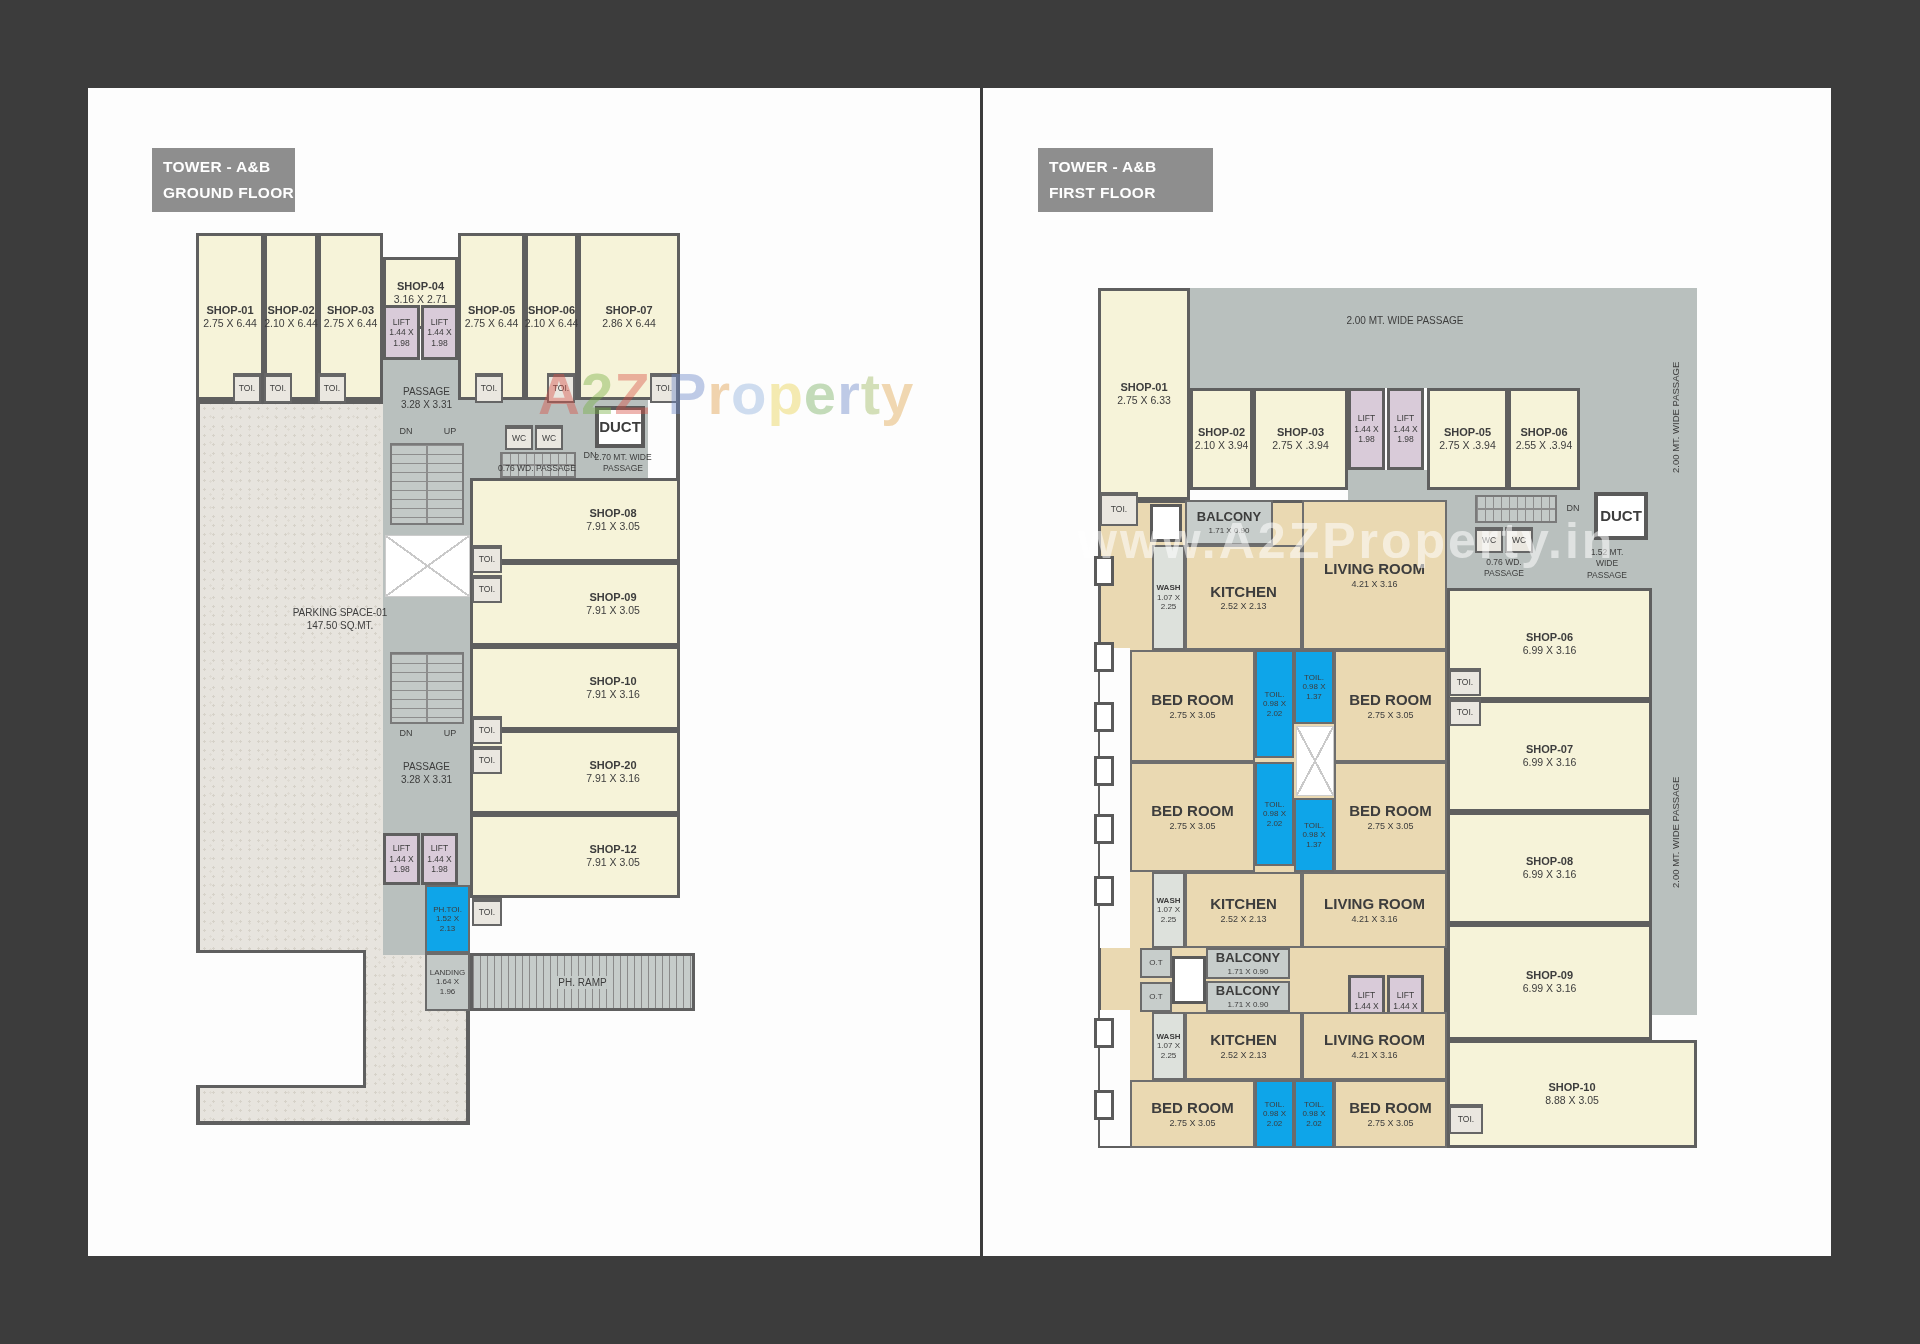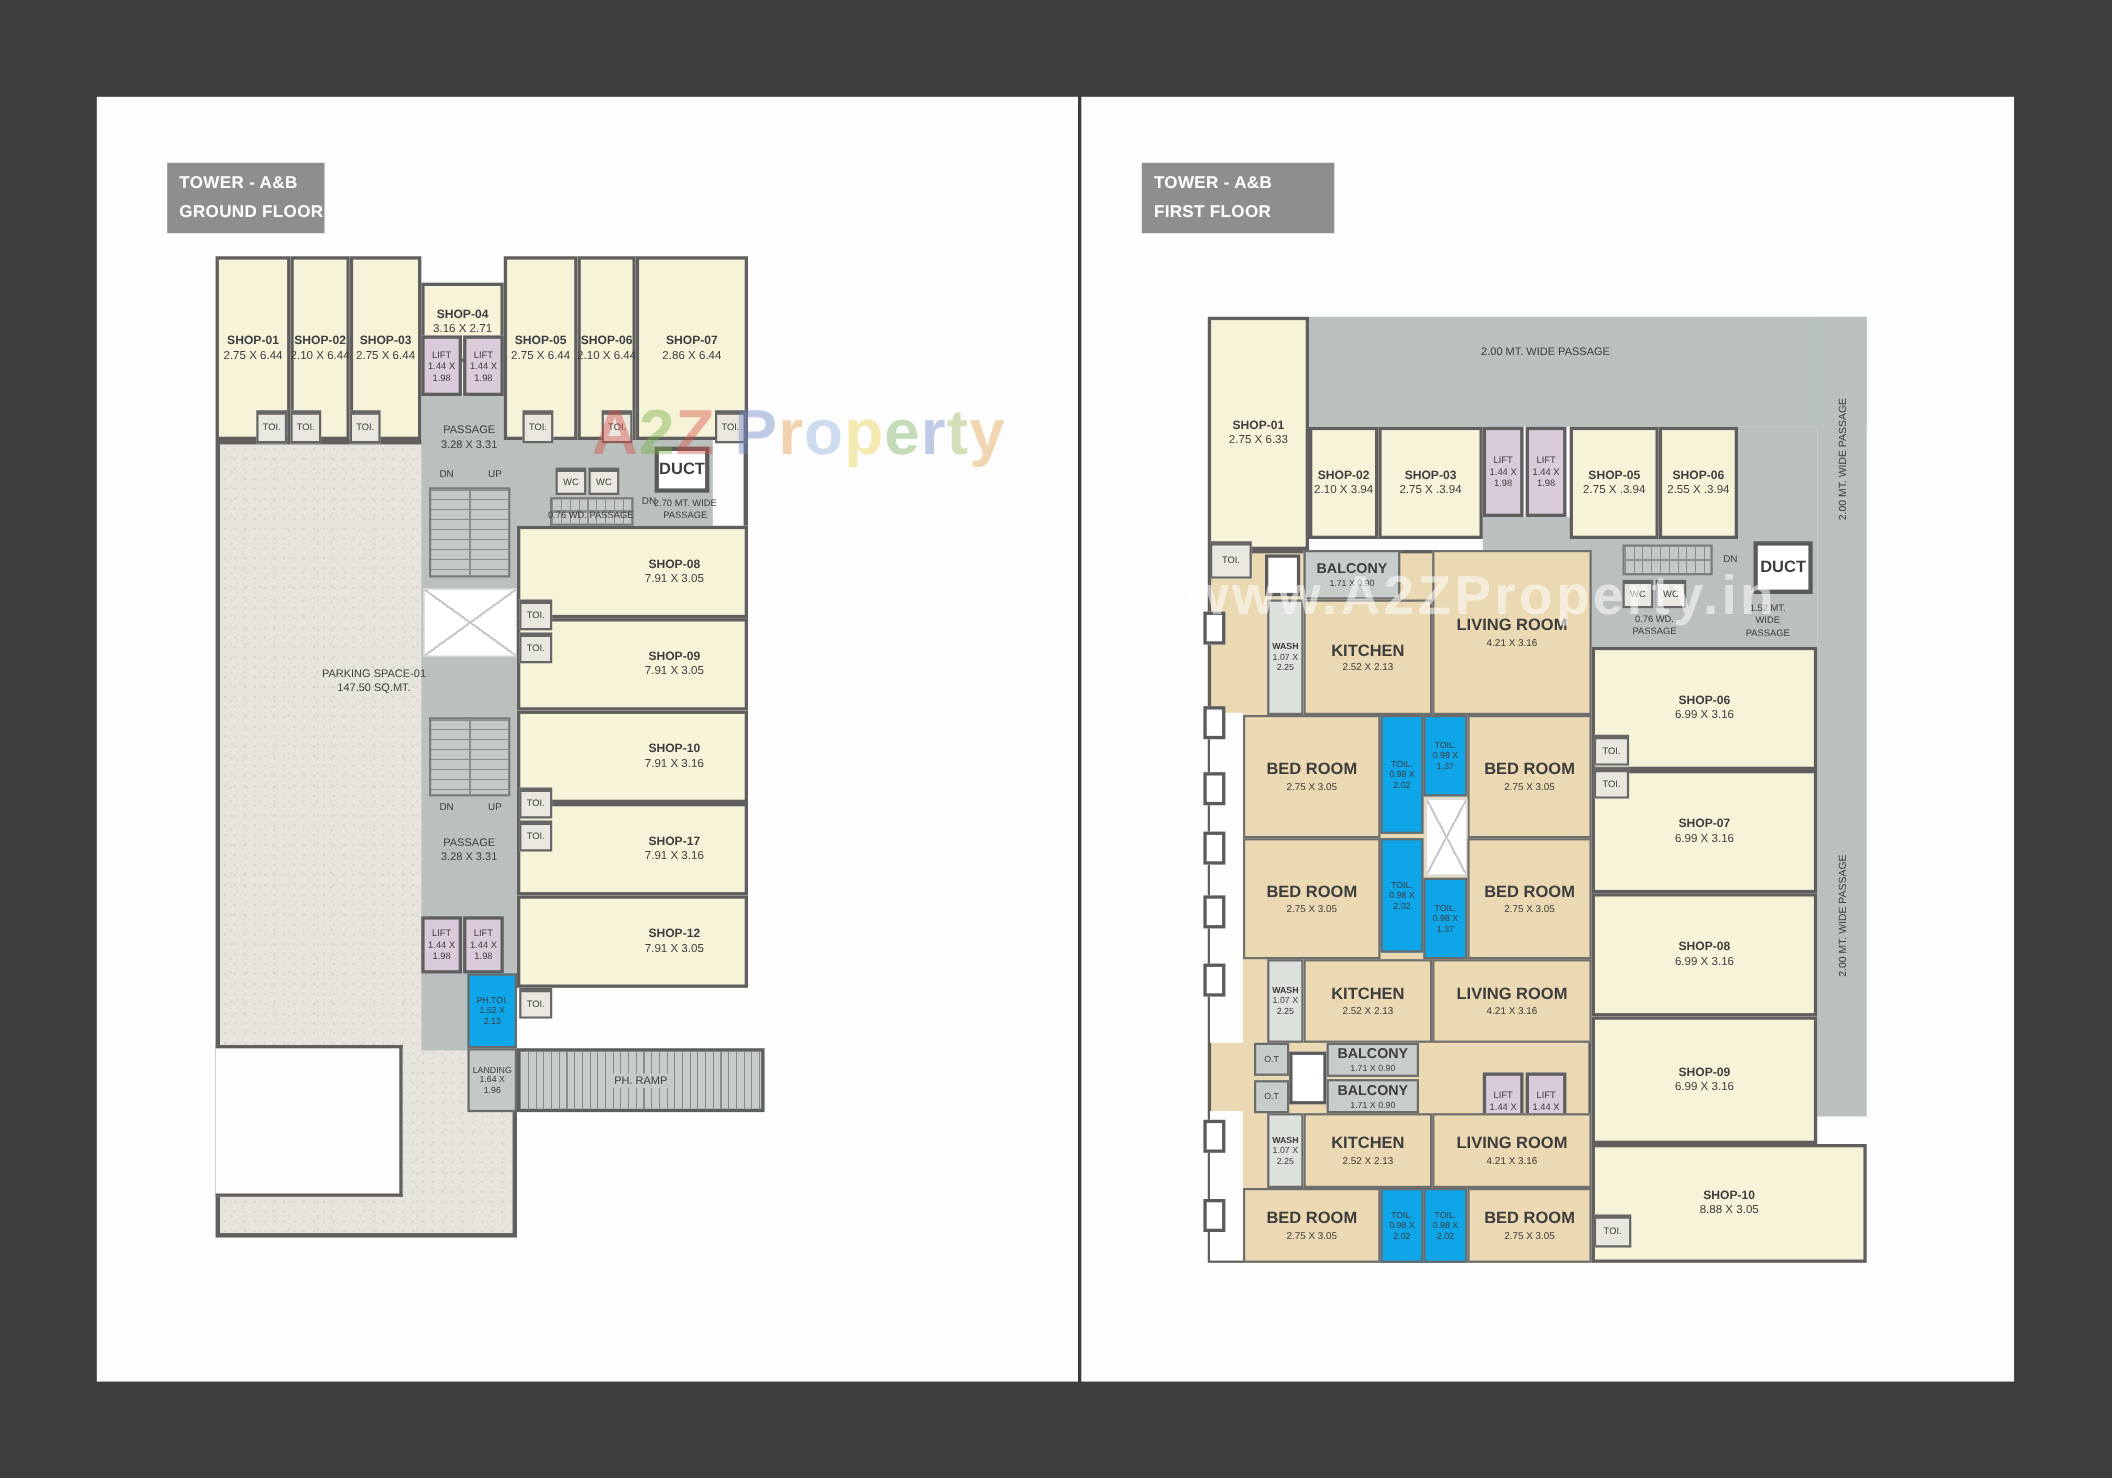--- a/index.html
+++ b/index.html
@@ -152,21 +152,21 @@
       </div>
       <div class="itm shopR" style="left: 470px; top: 562px; width: 210px; height: 84px;">
         <span class="rn">SHOP-09</span>
         <span class="rd">7.91 X 3.05</span>
       </div>
       <div class="itm shopR" style="left: 470px; top: 646px; width: 210px; height: 84px;">
         <span class="rn">SHOP-10</span>
         <span class="rd">7.91 X 3.16</span>
       </div>
       <div class="itm shopR" style="left: 470px; top: 730px; width: 210px; height: 84px;">
-        <span class="rn">SHOP-17</span>
+        <span class="rn">SHOP-20</span>
         <span class="rd">7.91 X 3.16</span>
       </div>
       <div class="itm shopR" style="left: 470px; top: 814px; width: 210px; height: 84px;">
         <span class="rn">SHOP-12</span>
         <span class="rd">7.91 X 3.05</span>
       </div>
       <div class="itm lift" style="left: 383px; top: 305px; width: 37px; height: 55px;">
         <span class="rn">LIFT</span>
         <span class="rd">1.44 X</span>
         <span class="rd">1.98</span>

